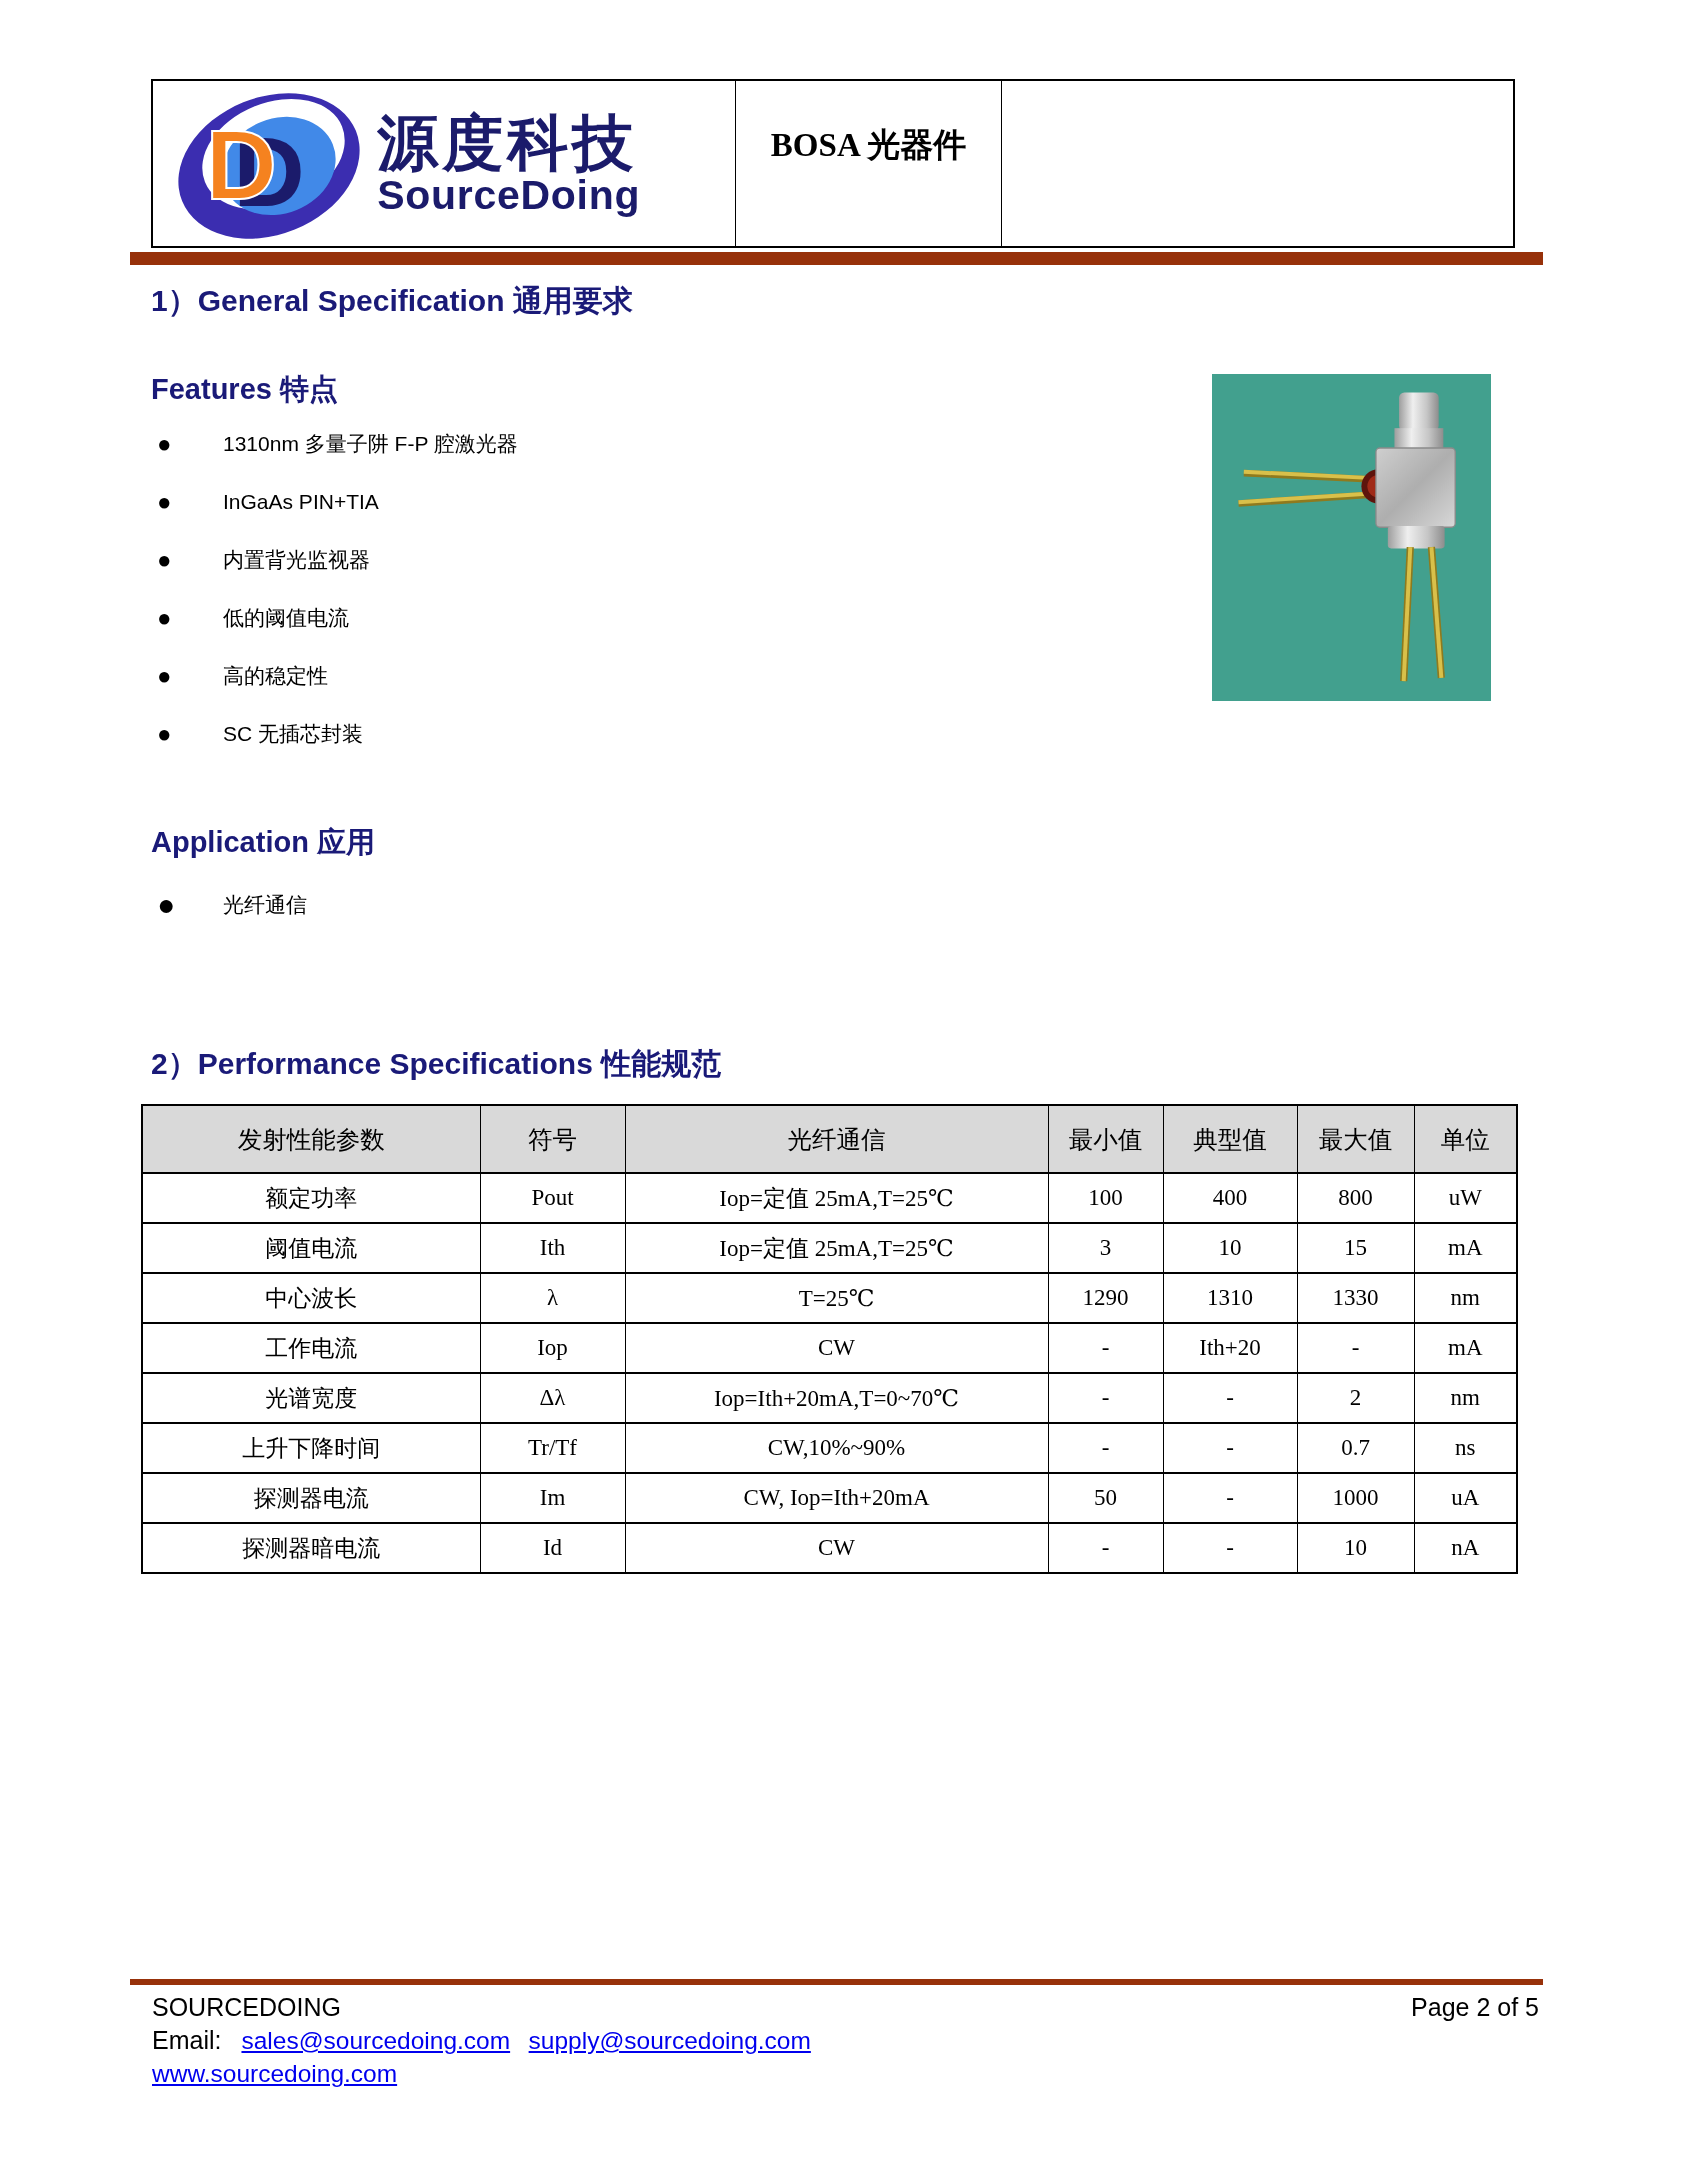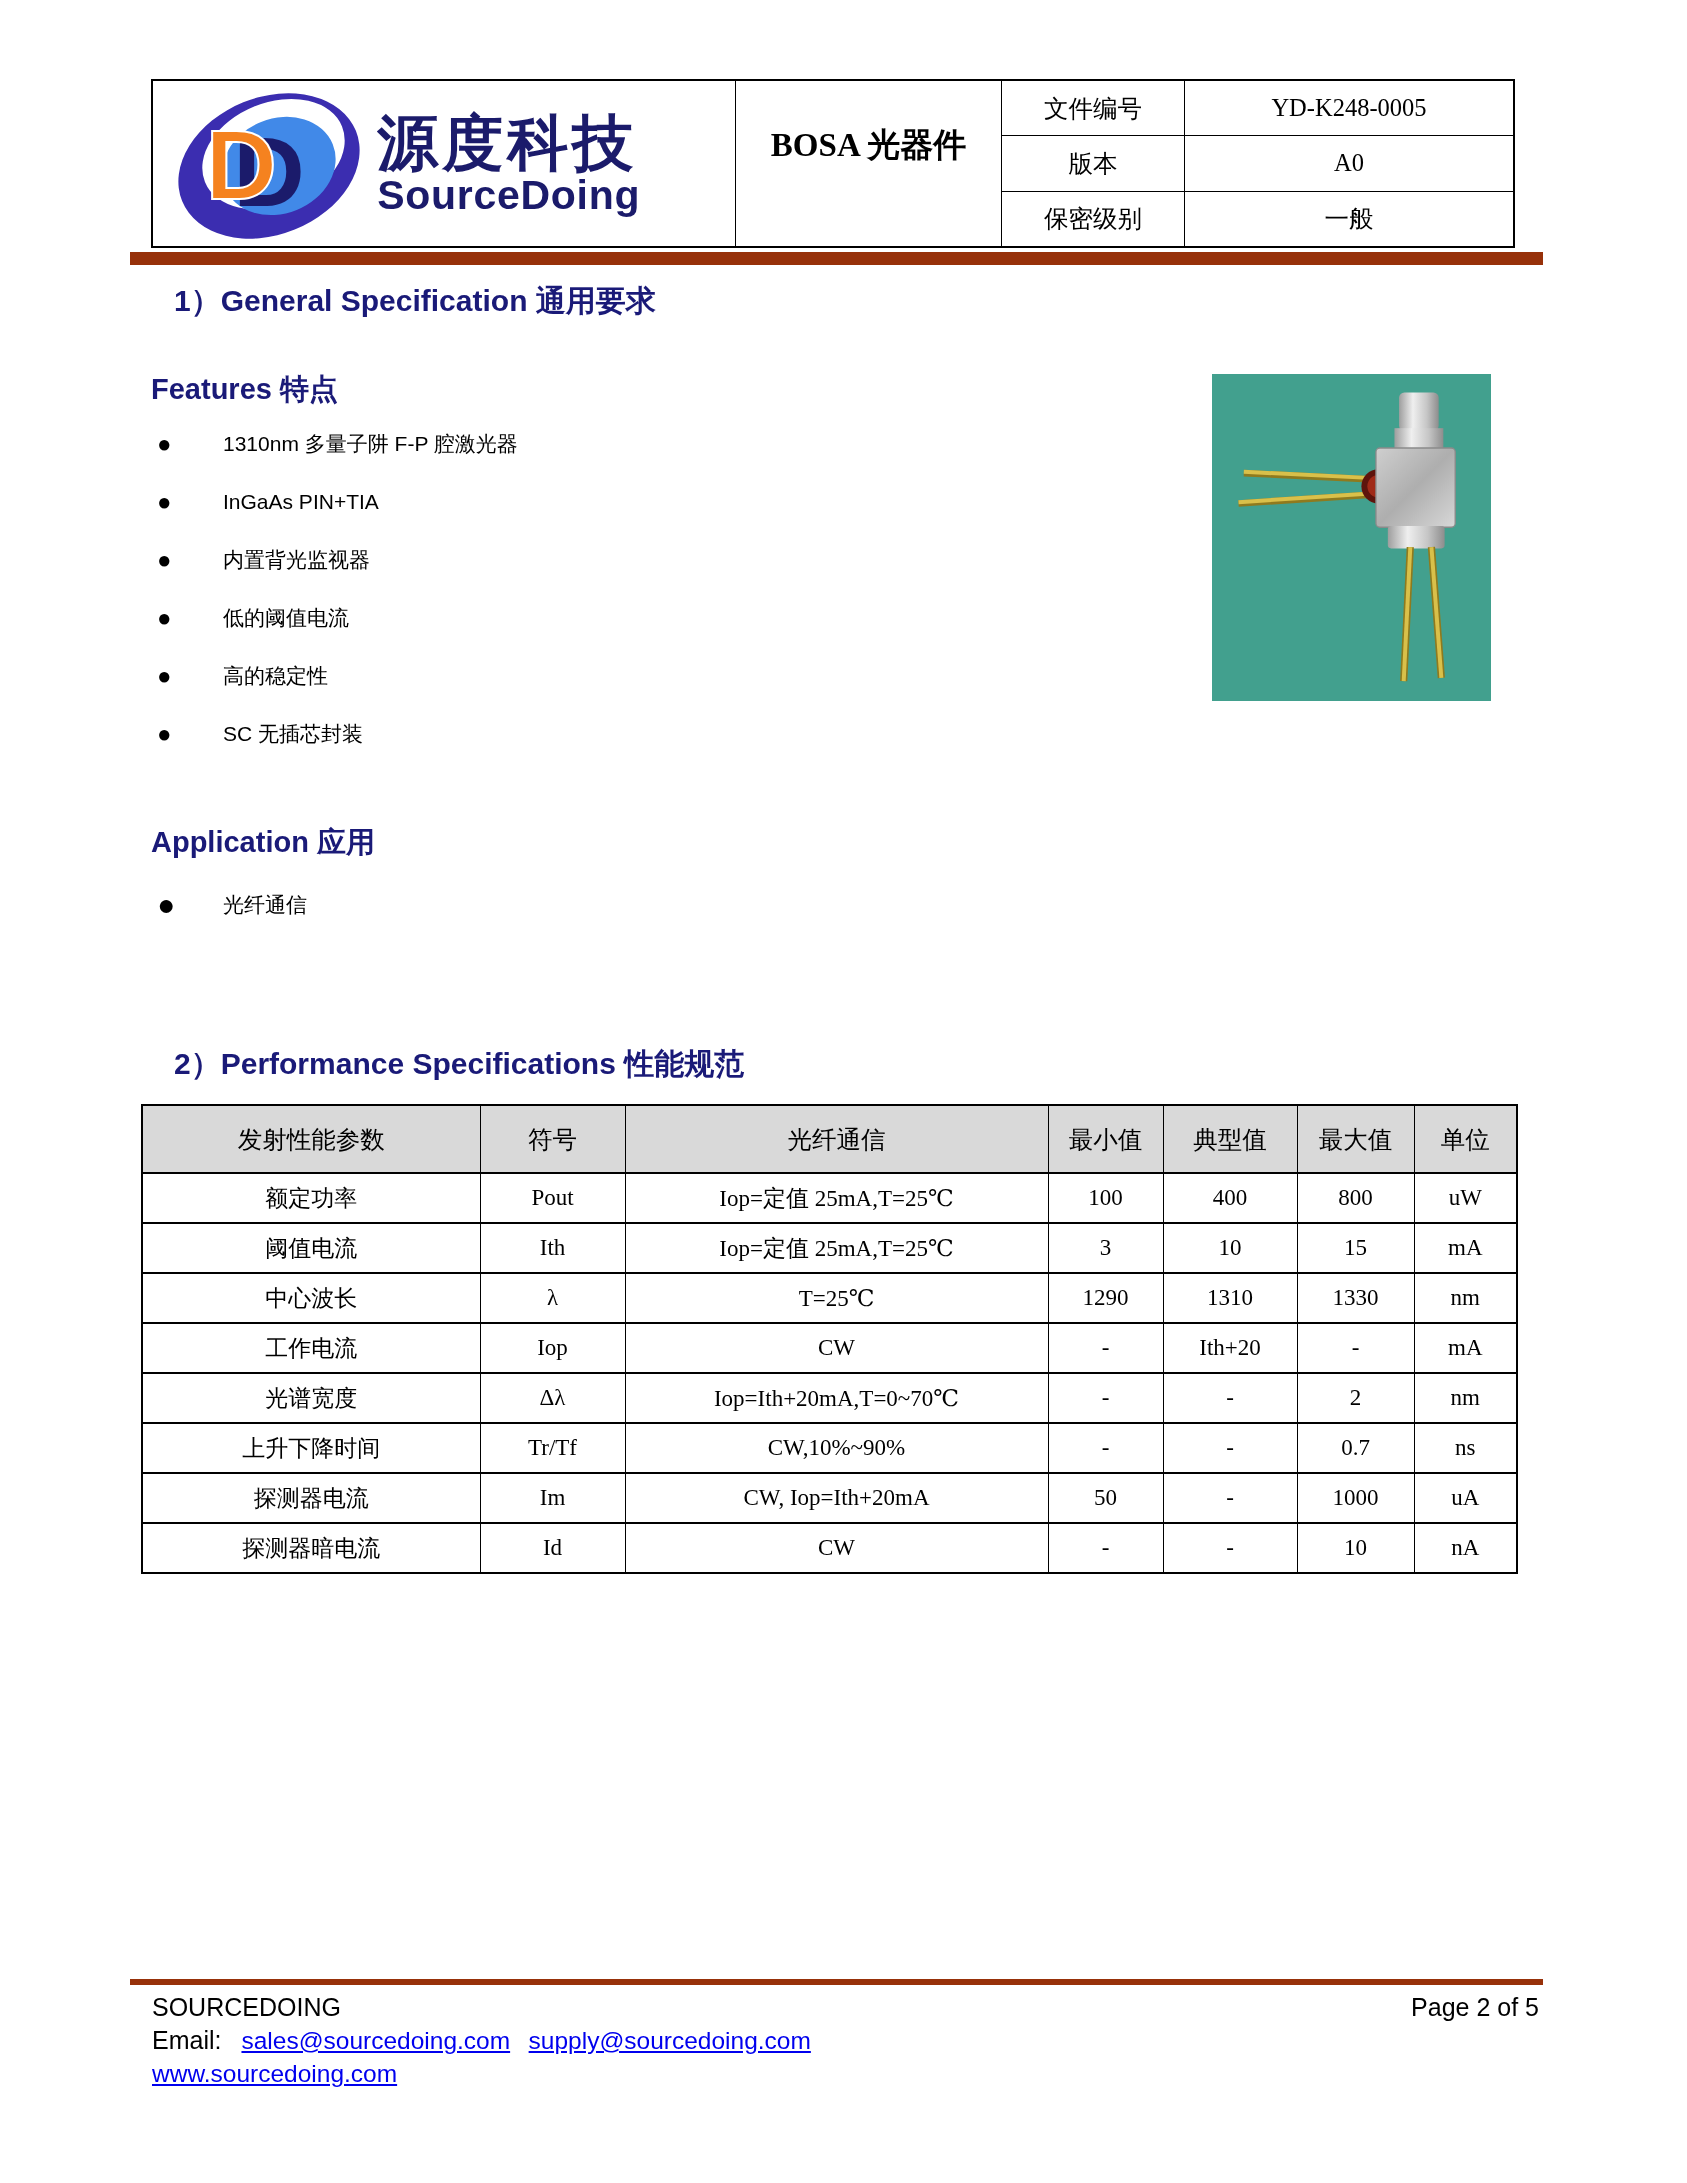--- a/index.html
+++ b/index.html
@@ -41,21 +41,21 @@
   .info-row:last-child { border-bottom: none; }
   .info-label {
     width: 183px; border-right: 1.3px solid #000;
     display: flex; align-items: center; justify-content: center;
     font-size: 24.5px;
   }
   .info-value { flex: 1; display: flex; align-items: center; justify-content: center; font-size: 24.5px; }
   .accent-bar { position: absolute; left: 130px; top: 252px; width: 1413px; height: 12.6px; background: var(--accent); }
 
   
-  .h-main { position: absolute; left: 151px; color: var(--heading); font-weight: bold; font-size: 30px; margin-left: 23px; }
+  .h-main { position: absolute; left: 151px; color: var(--heading); font-weight: bold; font-size: 30px; }
   .h-sub  { position: absolute; left: 151px; color: var(--heading); font-weight: bold; font-size: 29px; }
 
   
   ul.blist { position: absolute; left: 157px; list-style: none; }
   ul.blist li { height: 58px; display: flex; align-items: center; }
   ul.blist .bullet { font-size: 24px; color:#000; width: 66px; line-height: 1; }
   ul.blist .li-text { font-size: 21px; color: #000; }
   ul.blist.app li { height: 64px; }
   ul.blist.app .bullet { font-size: 30px; }
 
@@ -102,34 +102,20 @@
         <ellipse cx="165" cy="118" rx="88" ry="72" fill="#4189e8" transform="rotate(-22 165 118)"></ellipse>
         <text x="150" y="178" font-family="Liberation Sans, sans-serif" font-size="150" font-weight="bold" fill="#1b1b6b" text-anchor="middle">D</text>
         <text x="108" y="168" font-family="Liberation Sans, sans-serif" font-size="150" font-weight="bold" fill="#f5821f" stroke="#ffffff" stroke-width="3" text-anchor="middle">D</text>
       </svg>
       <div class="logo-text">
         <div class="logo-cn">源度科技</div>
         <div class="logo-en">SourceDoing</div>
       </div>
     </div>
     <div class="title-cell">BOSA 光器件</div>
-    <div class="info-cell">
-        <div class="info-row">
-          <div class="info-label">文件编号</div>
-          <div class="info-value">YD-K248-0005</div>
-        </div>
-        <div class="info-row">
-          <div class="info-label">版本</div>
-          <div class="info-value">A0</div>
-        </div>
-        <div class="info-row">
-          <div class="info-label">保密级别</div>
-          <div class="info-value">一般</div>
-        </div>
-      </div>
   </div>
   <div class="accent-bar"></div>
 
   <div class="h-main" style="top:281px">1）General Specification 通用要求</div>
   <div class="h-sub" style="top:370px">Features 特点</div>
   <ul class="blist" style="top:415px">
       <li>
         <span class="bullet">●</span>
         <span class="li-text">1310nm 多量子阱 F-P 腔激光器</span>
       </li>

